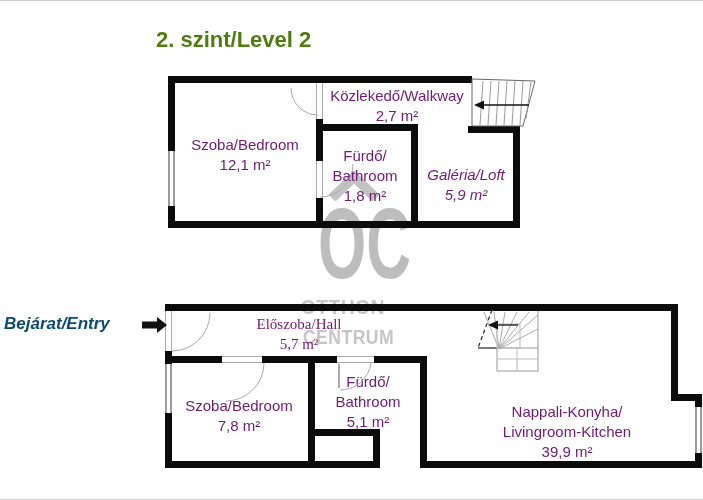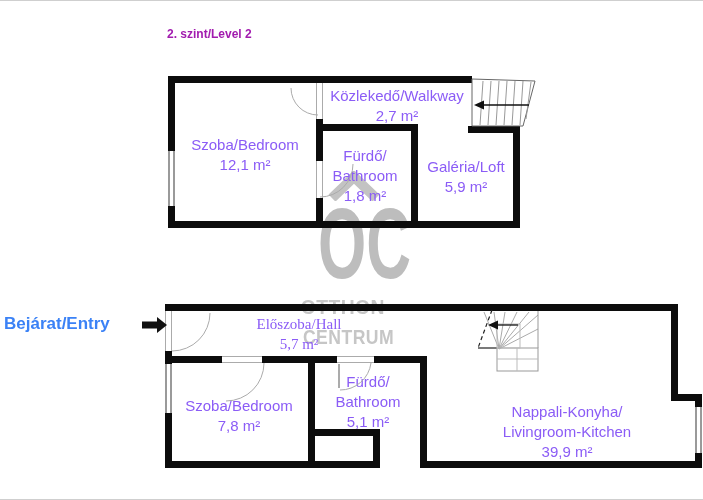--- a/index.html
+++ b/index.html
@@ -5,23 +5,23 @@
   html,body{margin:0;padding:0;background:#fff;}
   #stage{
     position:relative;width:703px;height:500px;background:#ffffff;overflow:hidden;
     font-family:"Liberation Sans", sans-serif;
     border-top:1px solid #cfcfcf;border-bottom:1px solid #cfcfcf;box-sizing:border-box;
   }
   .w{position:absolute;background:#0c0c0c;z-index:2;}
   .window-v{position:absolute;background:#fff;border-left:2px solid #9a9a9a;border-right:2px solid #9a9a9a;box-sizing:border-box;z-index:2;}
   .leaf-v{position:absolute;background:#fff;border-left:1px solid #ababab;border-right:1px solid #ababab;box-sizing:border-box;z-index:2;}
   .leaf-h{position:absolute;background:#fff;border-top:1px solid #ababab;border-bottom:1px solid #ababab;box-sizing:border-box;z-index:2;}
-  .label{position:absolute;z-index:3;text-align:center;color:#8b5cf6;font-size:15px;line-height:20px;white-space:nowrap;}
+  .label{position:absolute;z-index:3;text-align:center;color:#701a75;font-size:15px;line-height:20px;white-space:nowrap;}
   .label span{display:block;}
-  #title{position:absolute;left:167px;top:26px;font-size:12px;font-weight:bold;color:#a21caf;z-index:3;}
+  #title{position:absolute;left:156px;top:26px;font-size:22px;font-weight:bold;color:#4d7c0f;z-index:3;}
   #entry-label{position:absolute;left:4px;top:313px;font-size:17px;font-weight:bold;z-index:3;white-space:nowrap;}
   #svg-overlay{position:absolute;left:0;top:0;z-index:4;pointer-events:none;}
   #watermark{position:absolute;left:296px;top:170px;width:116px;z-index:1;text-align:left;}
   .wm-oc{font-size:100px;line-height:76px;font-weight:bold;color:#bdbdbd;transform:scaleX(0.62);transform-origin:center;}
   .wm-l1{margin-top:14px;font-size:21px;font-weight:bold;letter-spacing:0.5px;color:#c6c6c6;transform:scaleX(0.92);transform-origin:center;}
   .wm-l2{margin-top:7px;font-size:20px;font-weight:bold;letter-spacing:0.5px;color:#c6c6c6;transform:scaleX(0.88);transform-origin:center;}
 </style>
 </head>
 <body>
 
@@ -120,39 +120,39 @@
       <path d="M 340 389 A 31 31 0 0 0 371 362"></path>
     </g>
 
     <g>
       <polygon points="142,320.5 157,320.5 157,316 167,324 157,332 157,327.5 142,327.5" fill="#111"></polygon>
     </g>
   </svg>
 
   <div id="title">2. szint/Level 2</div>
 
-  <div id="entry-label" style="color: #3b82f6;">Bejárat/Entry</div>
+  <div id="entry-label" style="color: #0c4a6e; font-style: italic;">Bejárat/Entry</div>
 
   <div class="label" style="left:160px;top:134px;width:170px;">
     <span>Szoba/Bedroom</span>
     <span>12,1 m²</span>
   </div>
 
   <div class="label" style="left:317px;top:145px;width:96px;">
     <span>Fürdő/</span>
     <span>Bathroom</span>
     <span>1,8 m²</span>
   </div>
 
   <div class="label" style="left:322px;top:85px;width:150px;">
     <span>Közlekedő/Walkway</span>
     <span>2,7 m²</span>
   </div>
 
-  <div class="label" style="left:410px;top:156px;width:112px;">
+  <div class="label" style="left:410px;top:164px;width:112px;font-style:italic;">
     <span>Galéria/Loft</span>
     <span>5,9 m²</span>
   </div>
 
   <div class="label" style="left:228px;top:313px;width:142px;font-family:Liberation Serif, serif;">
     <span>Előszoba/Hall</span>
     <span>5,7 m²</span>
   </div>
 
   <div class="label" style="left:163px;top:395px;width:152px;">

